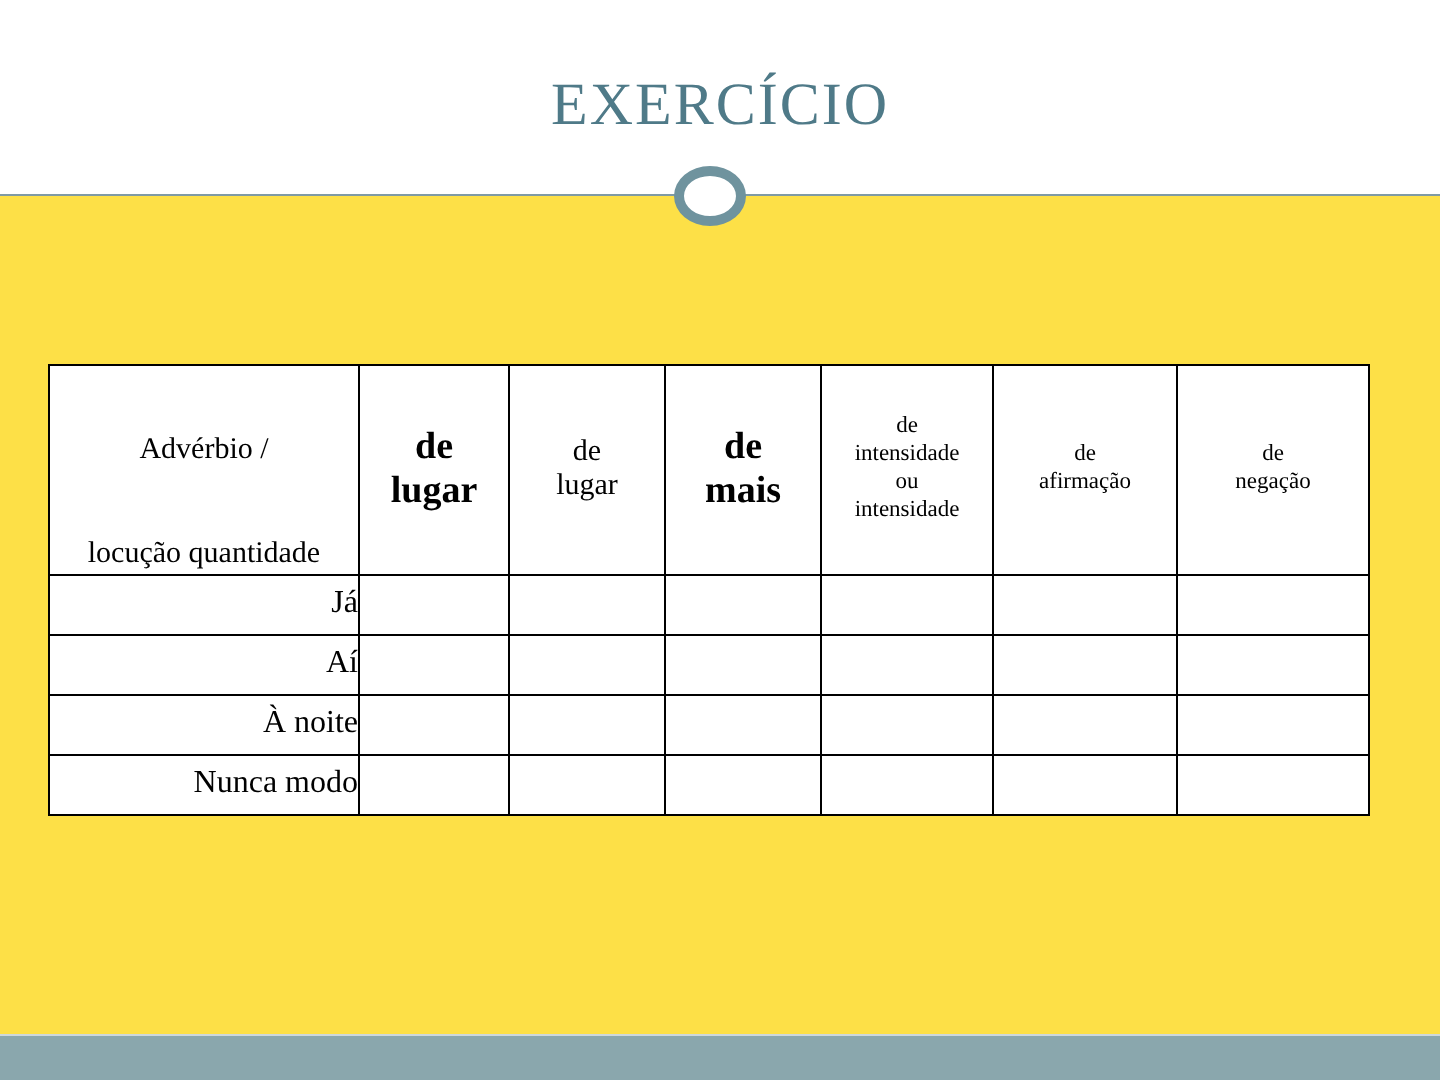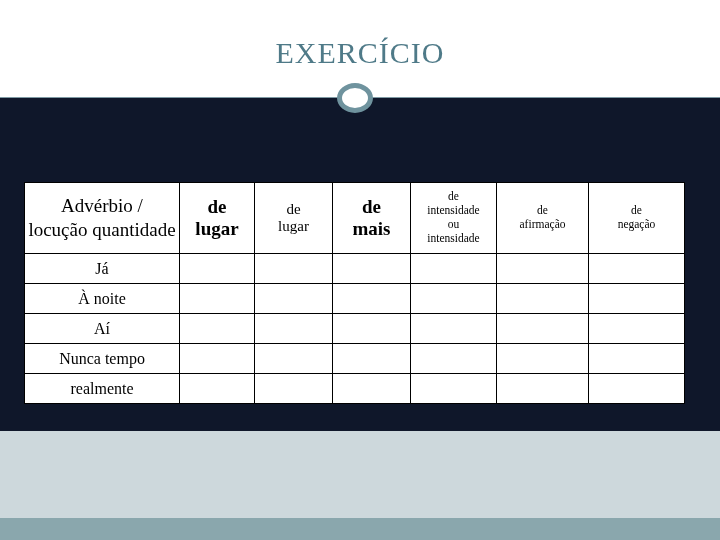--- a/index.html
+++ b/index.html
@@ -9,22 +9,22 @@
   body {
     width: 720px;
     height: 540px;
     font-family: "Liberation Serif", serif;
     background: #cdd8dc;
     overflow: hidden;
   }
   .slide {
     position: relative;
     width: 720px;
-    height: 431px;
-    background: #0f172a;
+    height: 517px;
+    background: #fde047;
   }
   
   .header-band {
     position: absolute;
     left: 0;
     top: 0;
     width: 720px;
     height: 97px;
     background: #ffffff;
   }
@@ -84,40 +84,41 @@
     background: #ffffff;
     padding: 0;
     vertical-align: middle;
   }
   th.head {
     text-align: center;
     font-weight: normal;
     height: 70px;
   }
   .h-first {
-    font-size: 19px;
+    font-size: 15px;
     line-height: 1.25;
     color: #000;
+    margin-top: 33px;
   }
   .h-big {
     font-size: 19px;
     font-weight: bold;
   }
   .h-med {
     font-size: 15px;
   }
   .h-small {
     font-size: 11.5px;
     line-height: 1.2;
   }
   td.rowlabel {
     font-size: 16px;
     padding-left: 10px;
     height: 29px;
-    text-align: center;
+    text-align: right;
   }
   td.cell {
     height: 29px;
   }
   .c0 { width: 155px; }
   .c1 { width: 75px; }
   .c2 { width: 78px; }
   .c3 { width: 78px; }
   .c4 { width: 86px; }
   .c5 { width: 92px; }
@@ -184,48 +185,39 @@
         <tr>
           <td class="rowlabel">Já</td>
           <td class="cell"></td>
           <td class="cell"></td>
           <td class="cell"></td>
           <td class="cell"></td>
           <td class="cell"></td>
           <td class="cell"></td>
         </tr>
         <tr>
+          <td class="rowlabel">Aí</td>
+          <td class="cell"></td>
+          <td class="cell"></td>
+          <td class="cell"></td>
+          <td class="cell"></td>
+          <td class="cell"></td>
+          <td class="cell"></td>
+        </tr>
+        <tr>
           <td class="rowlabel">À noite</td>
           <td class="cell"></td>
           <td class="cell"></td>
           <td class="cell"></td>
           <td class="cell"></td>
           <td class="cell"></td>
           <td class="cell"></td>
         </tr>
         <tr>
-          <td class="rowlabel">Aí</td>
-          <td class="cell"></td>
-          <td class="cell"></td>
-          <td class="cell"></td>
-          <td class="cell"></td>
-          <td class="cell"></td>
-          <td class="cell"></td>
-        </tr>
-        <tr>
-          <td class="rowlabel">Nunca tempo</td>
-          <td class="cell"></td>
-          <td class="cell"></td>
-          <td class="cell"></td>
-          <td class="cell"></td>
-          <td class="cell"></td>
-          <td class="cell"></td>
-        </tr>
-        <tr>
-          <td class="rowlabel">realmente</td>
+          <td class="rowlabel">Nunca modo</td>
           <td class="cell"></td>
           <td class="cell"></td>
           <td class="cell"></td>
           <td class="cell"></td>
           <td class="cell"></td>
           <td class="cell"></td>
         </tr>
       </tbody>
     </table>
   </div>

